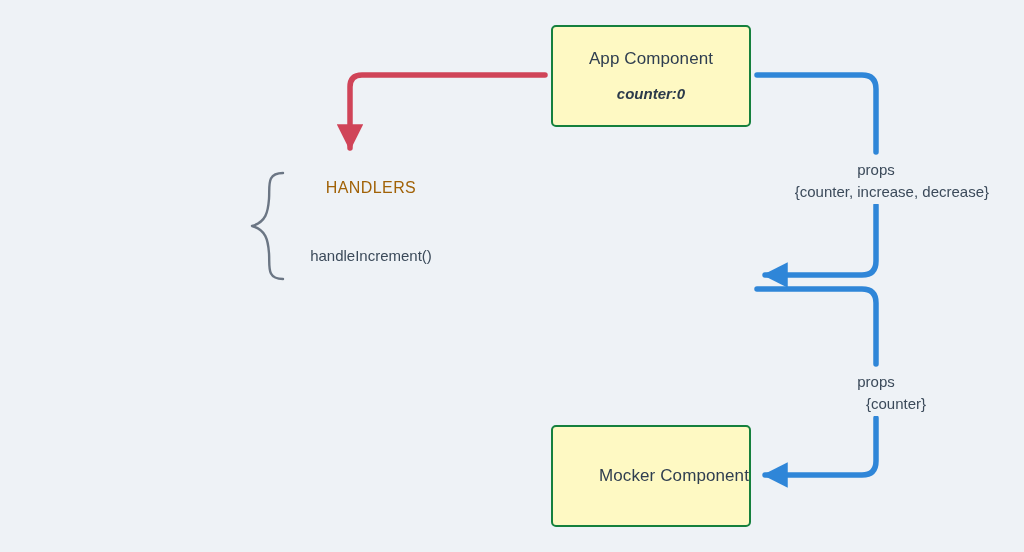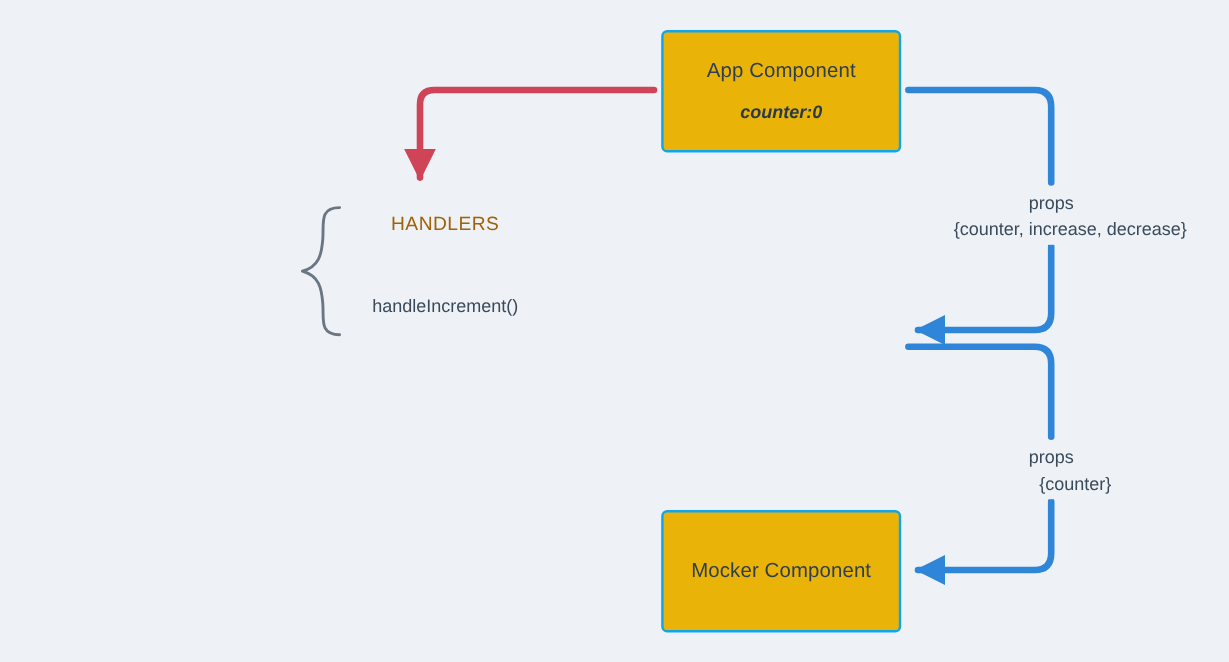--- a/index.html
+++ b/index.html
@@ -21,22 +21,22 @@
   #wires {
     position: absolute;
     left: 0;
     top: 0;
     width: 1024px;
     height: 552px;
   }
 
   .node {
     position: absolute;
-    background: #eab308;
-    border: 2px solid #0ea5e9;
+    background: #fef9c3;
+    border: 2px solid #15803d;
     border-radius: 5px;
     box-sizing: border-box;
     display: flex;
     flex-direction: column;
     align-items: center;
     justify-content: center;
   }
   .node-title {
     font-size: 17px;
     color: #2f3e50;
@@ -47,21 +47,21 @@
     font-size: 15px;
     font-weight: bold;
     font-style: italic;
     color: #2b3a4a;
     line-height: 1.4;
     margin-top: 13px;
   }
 
   #node-app      { left: 551px; top: 25px;  width: 200px; height: 102px; }
   #node-counter  { left: 551px; top: 225px; width: 200px; height: 102px; }
-  #node-mocker   { left: 551px; top: 425px; width: 200px; height: 102px; }
+  #node-mocker   { left: 551px; top: 425px; width: 200px; height: 102px; align-items: flex-end; }
 
   .edge-label {
     position: absolute;
     text-align: center;
     font-size: 15px;
     color: #3b4a5a;
     line-height: 1.45;
     white-space: nowrap;
     background: #eef2f6;
     padding: 1px 6px;

